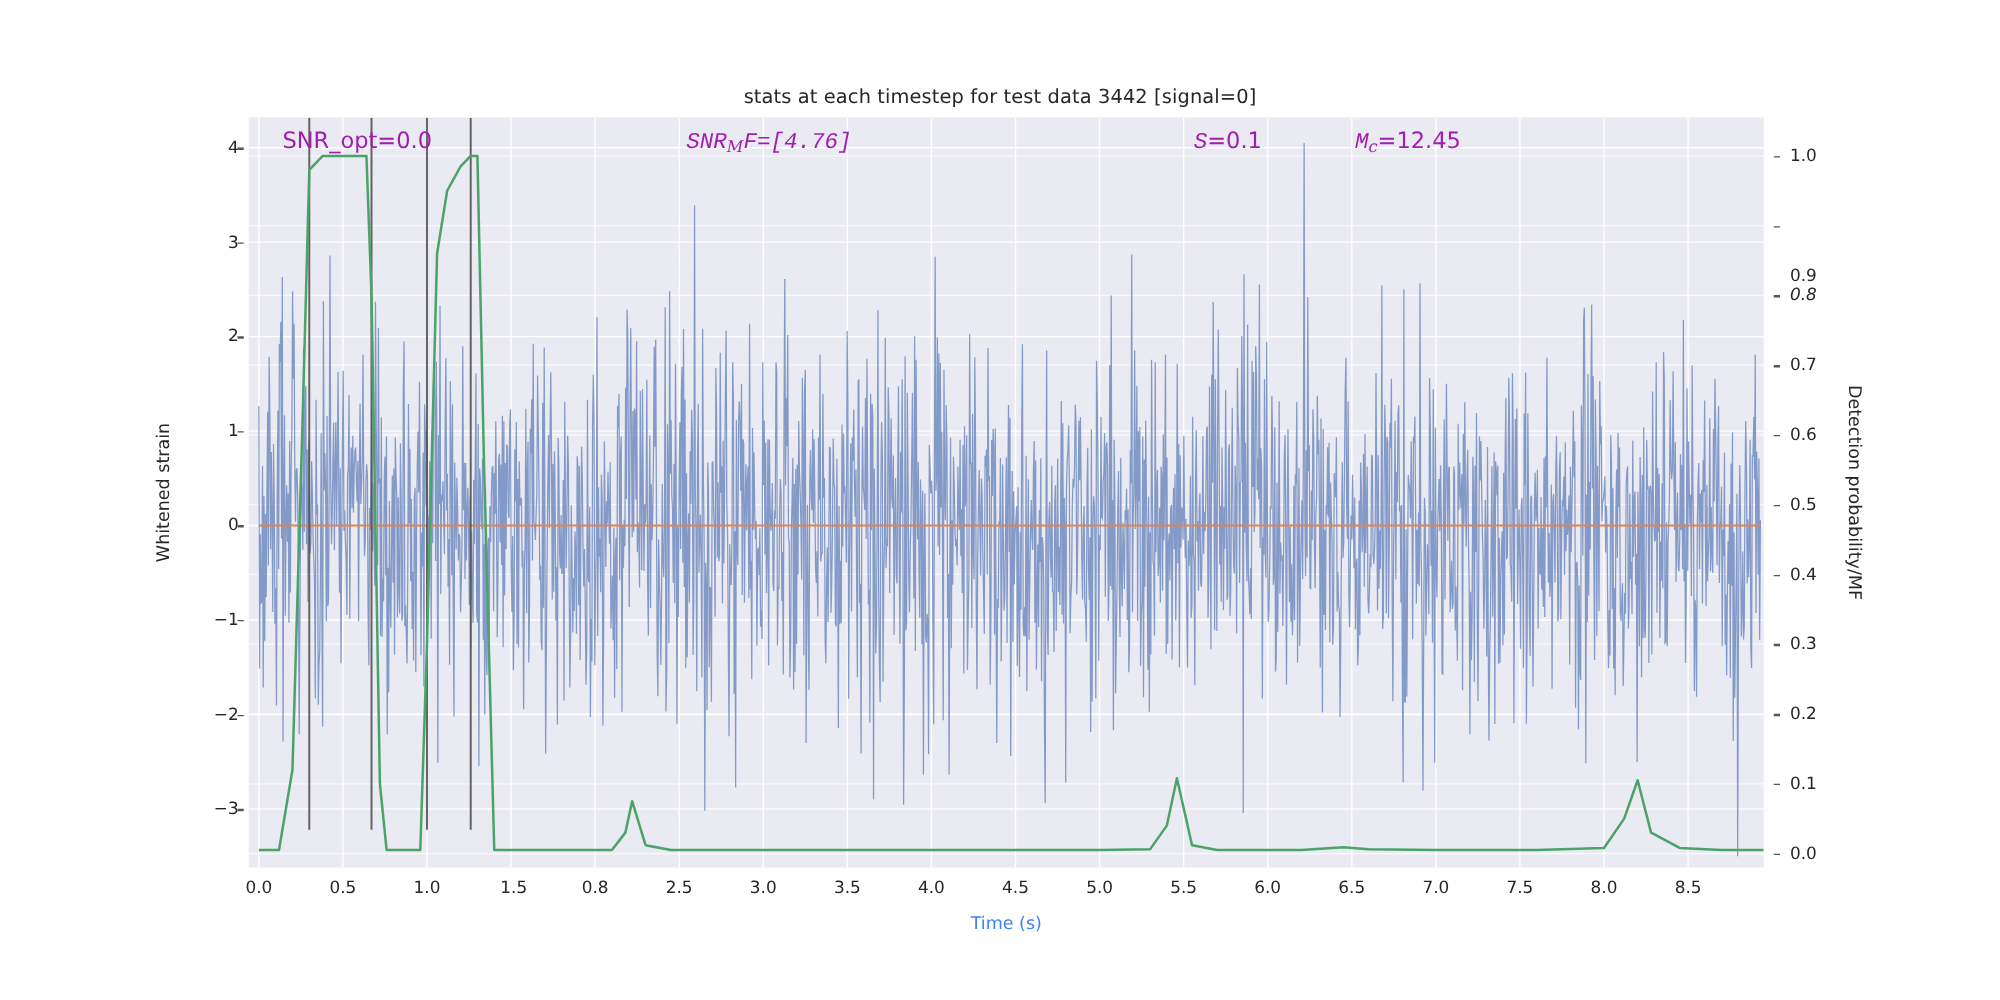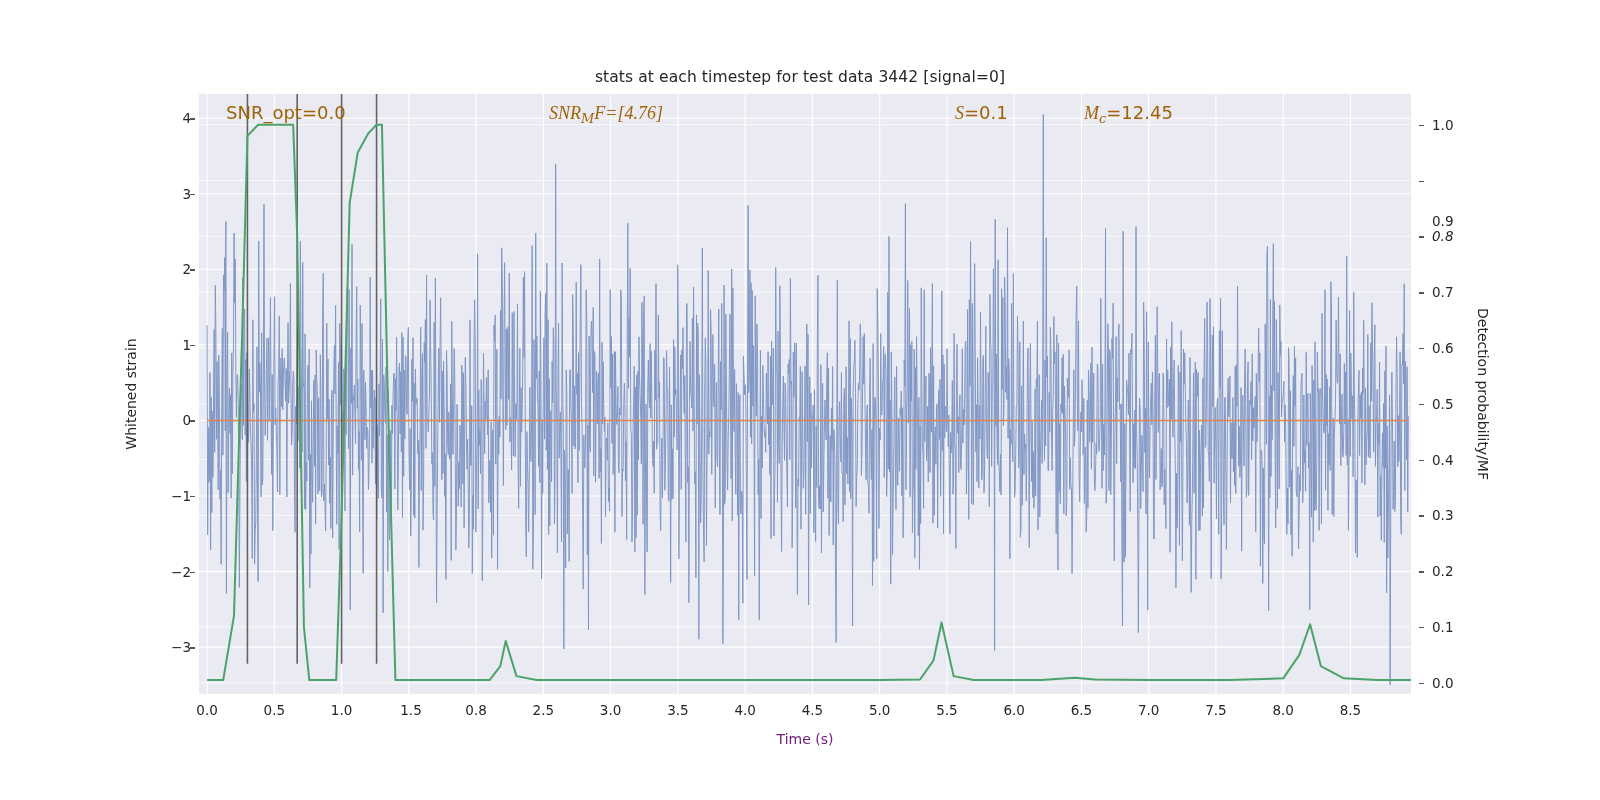--- a/index.html
+++ b/index.html
@@ -101,33 +101,33 @@
     font-size: 14px;
     color: #262626;
     transform: translate(-50%, -50%) rotate(90deg);
     white-space: nowrap;
   }
   #xlabel {
     position: absolute;
     left: 805px;
     top: 731px;
     font-size: 14px;
-    color: #701a75;
+    color: #3b82f6;
     transform: translateX(-50%);
     white-space: nowrap;
   }
   
   .annot {
     position: absolute;
     font-size: 18px;
-    color: #a16207;
+    color: #a21caf;
     white-space: nowrap;
     top: 100px;
   }
-  .annot .mathit { font-style: italic; font-family: Liberation Serif, serif; }
+  .annot .mathit { font-style: italic; font-family: Liberation Mono, monospace; }
   .annot .sub { font-size: 13px; vertical-align: -0.28em; font-style: italic; font-family: "DejaVu Serif", serif; }
 </style>
 </head>
 <body>
 
 <div id="figure">
 
   <div id="title">stats at each timestep for test data 3442 [signal=0]</div>
 
   <div id="axes">

